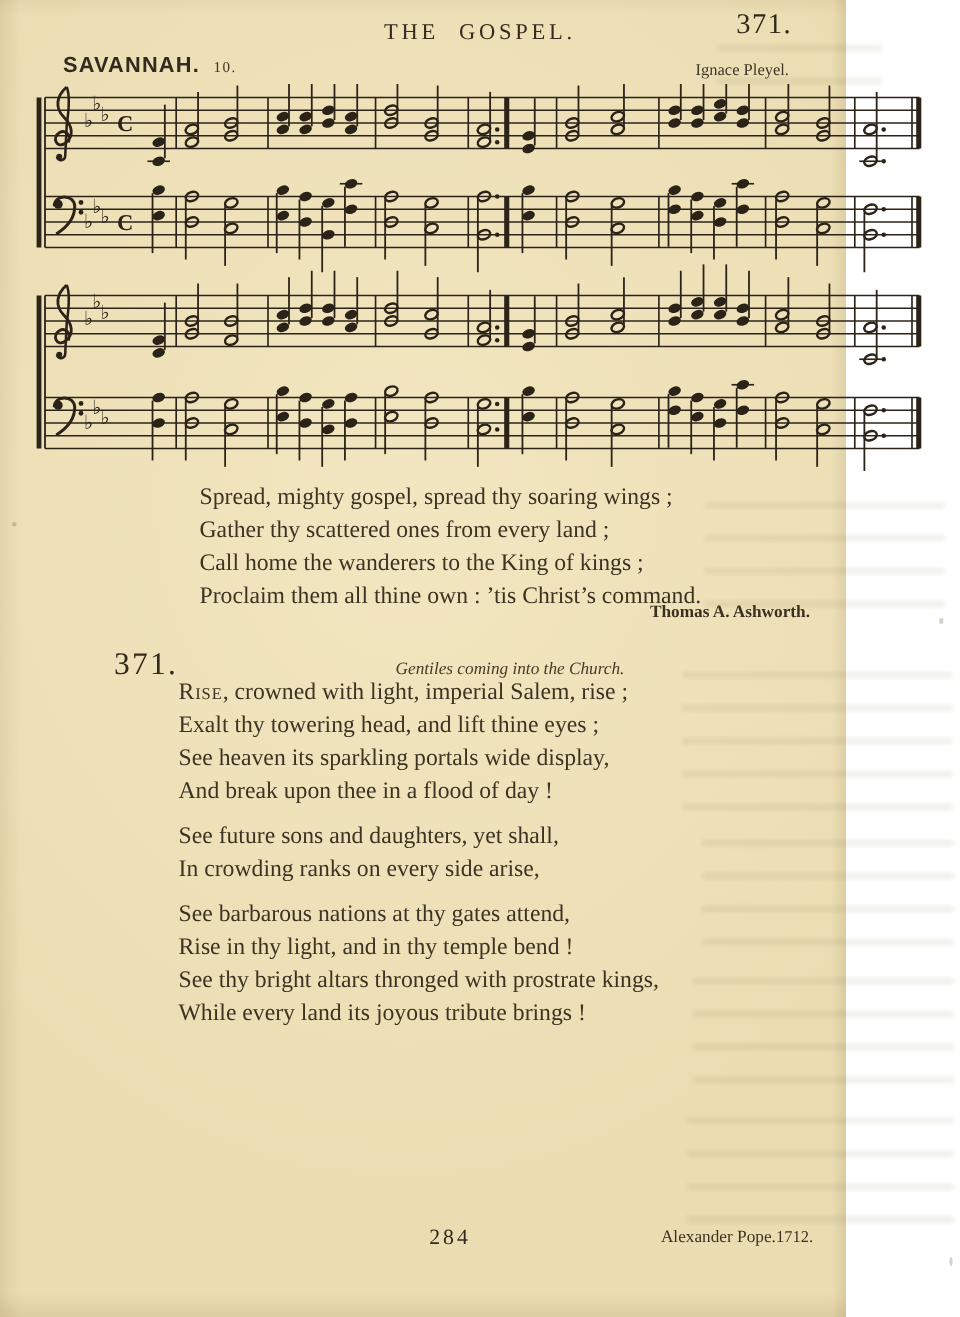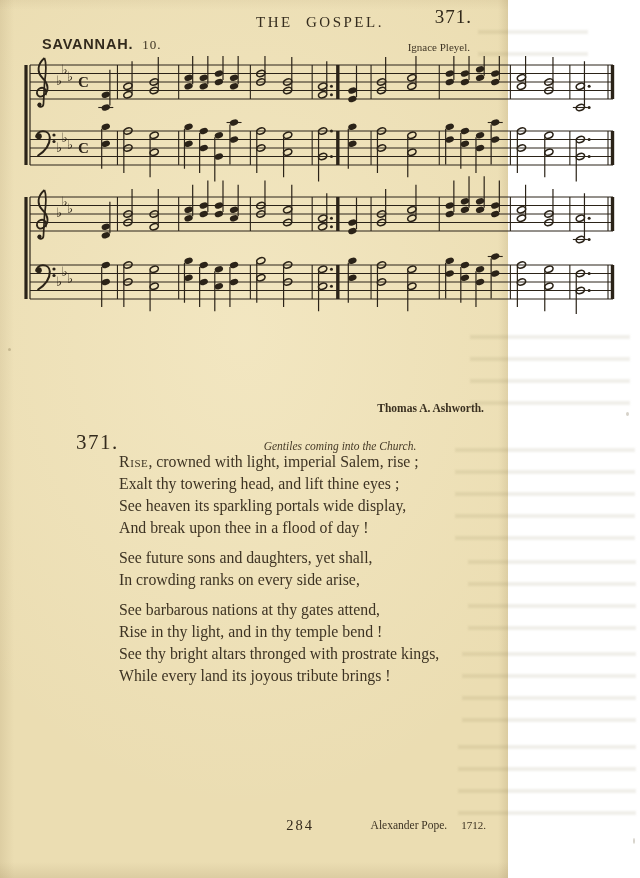--- a/index.html
+++ b/index.html
@@ -1,50 +1,50 @@
 <!DOCTYPE html>
 <html><head>
 <meta charset="utf-8">
 <style>
   html,body{margin:0;padding:0;}
   body{width:640px;height:878px;overflow:hidden;}
   .page{
-    position:relative;width:508px;height:878px;
+    position:relative;width:564px;height:878px;
     background:
       radial-gradient(ellipse 120% 90% at 48% 38%, rgba(248,238,205,.55) 0%, rgba(0,0,0,0) 60%),
       linear-gradient(to right, rgba(120,95,50,.12) 0, rgba(0,0,0,0) 14px),
       linear-gradient(to left, rgba(120,95,50,.14) 0, rgba(0,0,0,0) 10px),
       linear-gradient(to bottom, rgba(120,95,50,.07) 0, rgba(0,0,0,0) 10px),
       linear-gradient(to top, rgba(110,85,45,.12) 0, rgba(0,0,0,0) 16px),
       #ebddb2;
     font-family:"Liberation Serif", serif;
     color:#3d3323;
   }
   .abs{position:absolute;}
   .header-center{
     left:0;top:14px;width:640px;text-align:center;
     font-size:15px;letter-spacing:2.5px;word-spacing:7px;color:#352c1e;
   }
   .pagenum-top{right:36px;top:6px;font-size:19px;letter-spacing:1px;color:#30281a;}
   .tune-row{left:42px;top:35px;white-space:nowrap;}
   .tune-name{font-family:"Liberation Sans", sans-serif;font-weight:bold;font-size:14.5px;letter-spacing:.8px;color:#322a1d;}
-  .meter{font-size:13px;margin-left:9px;font-variant:small-caps;letter-spacing:1px;}
+  .meter{font-size:10px;margin-left:9px;font-variant:small-caps;letter-spacing:1px;}
   .composer{right:38px;top:41px;font-size:11px;color:#403626;}
   .music-wrap{left:0;top:56px;width:640px;height:258px;}
   .music-verse{left:133px;top:321px;font-size:15.8px;line-height:22px;}
   .mv-attrib{right:24px;top:402px;font-size:11.5px;font-weight:bold;color:#3a3020;}
   .hymn-number{left:76px;top:430px;font-size:21px;letter-spacing:1.5px;color:#342b1d;}
   .hymn-subtitle{left:0;top:440px;width:680px;text-align:center;font-style:italic;font-size:11.5px;color:#453a27;}
   .verses{left:119px;top:451px;font-size:15.8px;line-height:22px;}
   .stanza{margin-bottom:8px;}
   .vline{white-space:nowrap;}
   .sc{font-variant:small-caps;letter-spacing:.6px;}
   .pagenum-bottom{left:0;top:817px;width:600px;text-align:center;font-size:14.5px;letter-spacing:2px;color:#33291b;}
   .credit{right:22px;top:819px;font-size:11.5px;color:#3c3222;}
-  .credit .year{margin-left:14px;font-size:11px;}
+  .credit .year{font-size:11px;}
   .ghost{position:absolute;filter:blur(1.3px);pointer-events:none;
     background:repeating-linear-gradient(to bottom, rgba(122,114,66,.11) 0 4px, rgba(0,0,0,0) 4px 22px);}
   .speck{position:absolute;background:rgba(90,75,40,.25);border-radius:50%;}
 </style>
 </head>
 <body>
 
 <div class="page">
 
   <div class="abs header-center">THE GOSPEL.</div>
@@ -411,20 +411,26 @@
         <ellipse cx="548.87" cy="230.25" rx="4.3" ry="3" transform="rotate(-20 548.87 230.25)" fill="none" stroke="#2b2318" stroke-width="1.6"></ellipse>
         <line x1="544.77" y1="215.25" x2="544.77" y2="255.25" stroke="#2b2318" stroke-width="1.2"></line>
         <ellipse cx="580.352" cy="217.5" rx="4.3" ry="3" transform="rotate(-20 580.352 217.5)" fill="none" stroke="#2b2318" stroke-width="1.6"></ellipse>
         <circle cx="589.1519999999999" cy="217.5" r="1.5" fill="#2b2318"></circle>
         <ellipse cx="580.352" cy="234.5" rx="4.3" ry="3" transform="rotate(-20 580.352 234.5)" fill="none" stroke="#2b2318" stroke-width="1.6"></ellipse>
         <circle cx="589.1519999999999" cy="234.5" r="1.5" fill="#2b2318"></circle>
         <line x1="576.252" y1="219.5" x2="576.252" y2="259.5" stroke="#2b2318" stroke-width="1.2"></line>
       </svg>
   </div>
 
+  <div class="abs music-verse">
+    <div class="vline">Spread, mighty gospel, spread thy soaring wings ;</div>
+    <div class="vline">Gather thy scattered ones from every land ;</div>
+    <div class="vline">Call home the wanderers to the King of kings ;</div>
+    <div class="vline">Proclaim them all thine own : ’tis Christ’s command.</div>
+  </div>
   <div class="abs mv-attrib">Thomas A. Ashworth.</div>
 
   <div class="abs hymn-number">371.</div>
   <div class="abs hymn-subtitle">Gentiles coming into the Church.</div>
 
   <div class="abs verses">
     <div class="stanza">
       <div class="vline"><span class="sc">Rise</span><span>, crowned with light, imperial Salem, rise ;</span></div>
       <div class="vline">Exalt thy towering head, and lift thine eyes ;</div>
       <div class="vline">See heaven its sparkling portals wide display,</div>

